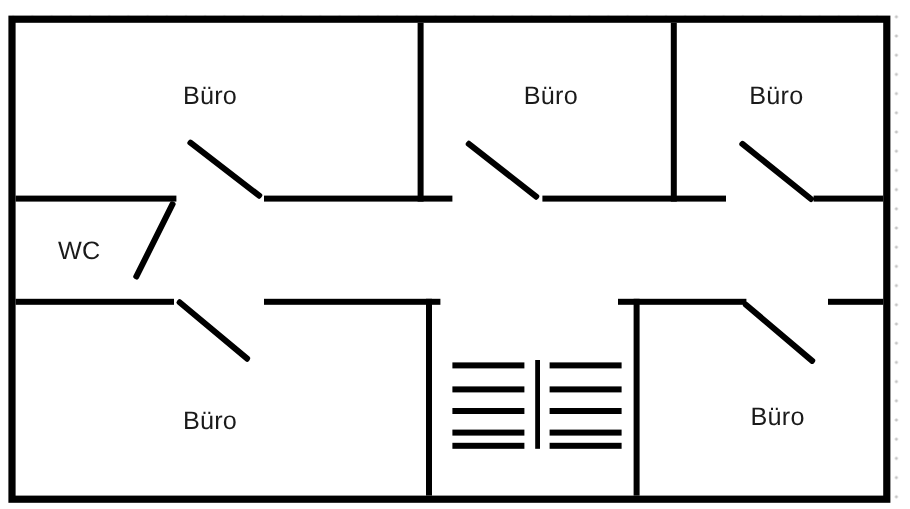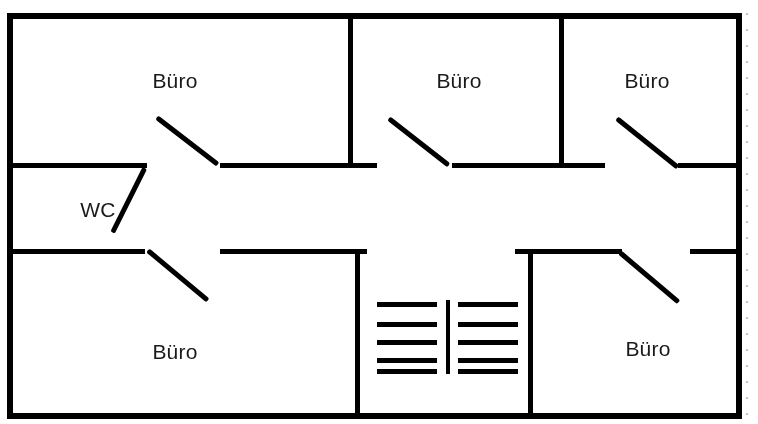--- a/index.html
+++ b/index.html
@@ -72,16 +72,16 @@
       <div class="stair-step" style="left: 458px; top: 340px; width: 60px; height: 5px; background: rgb(0, 0, 0);"></div>
       <div class="stair-step" style="left: 377px; top: 358px; width: 60px; height: 5px; background: rgb(0, 0, 0);"></div>
       <div class="stair-step" style="left: 458px; top: 358px; width: 60px; height: 5px; background: rgb(0, 0, 0);"></div>
       <div class="stair-step" style="left: 377px; top: 369px; width: 60px; height: 5px; background: rgb(0, 0, 0);"></div>
       <div class="stair-step" style="left: 458px; top: 369px; width: 60px; height: 5px; background: rgb(0, 0, 0);"></div>
       <div class="stair-rail" style="left: 446px; top: 300px; width: 4px; height: 74px; background: rgb(0, 0, 0);"></div>
     </div>
   <span class="room-label" style="left: 175px; top: 80px; color: rgb(26, 26, 26);">Büro</span>
   <span class="room-label" style="left: 459px; top: 80px; color: rgb(26, 26, 26);">Büro</span>
   <span class="room-label" style="left: 647px; top: 80px; color: rgb(26, 26, 26);">Büro</span>
-  <span class="room-label" style="left: 66px; top: 209px; color: rgb(26, 26, 26); margin-left: 32px;">WC</span>
+  <span class="room-label" style="left: 66px; top: 209px; color: rgb(26, 26, 26);">WC</span>
   <span class="room-label" style="left: 175px; top: 351px; color: rgb(26, 26, 26);">Büro</span>
   <span class="room-label" style="left: 648px; top: 348px; color: rgb(26, 26, 26);">Büro</span>
 </div>
 
 </body></html>

